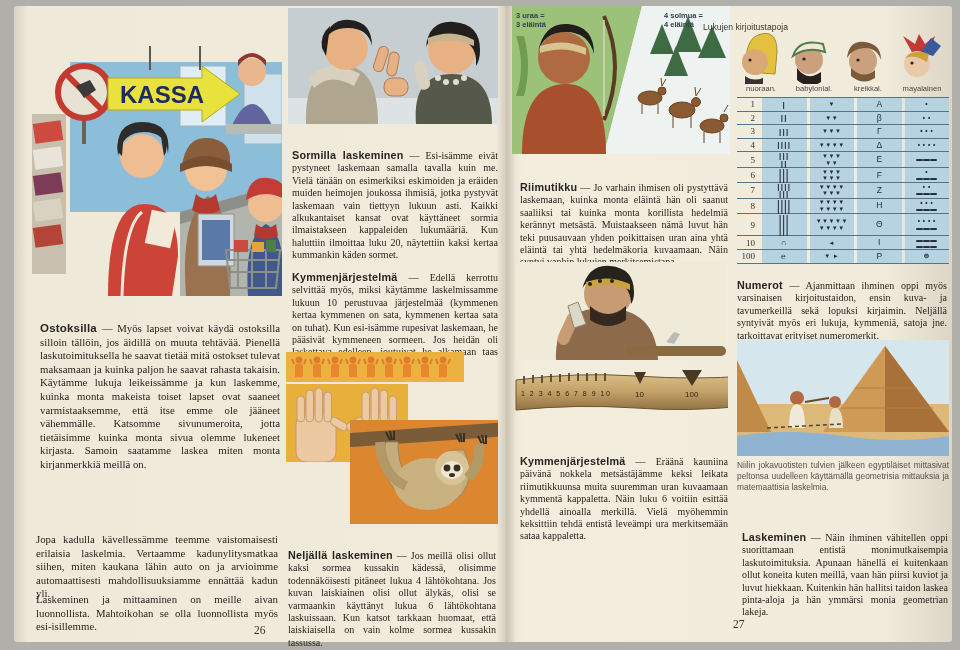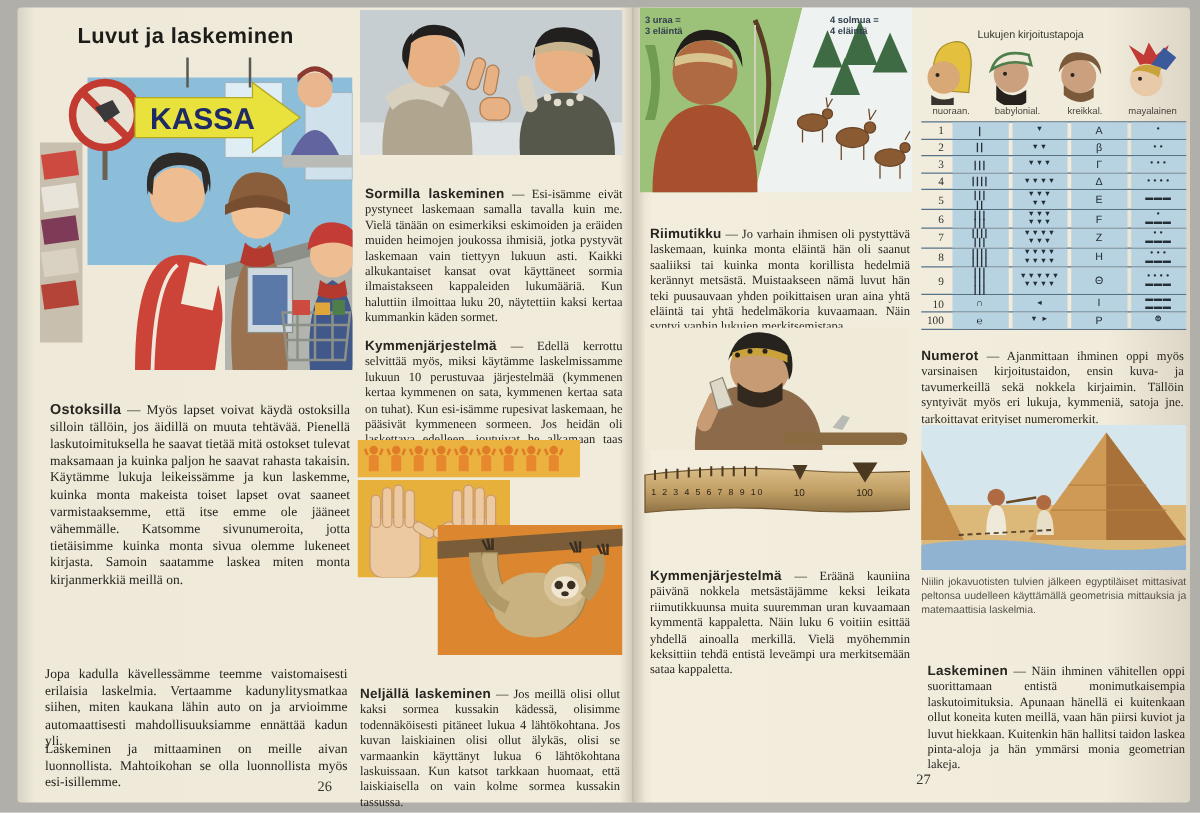--- a/index.html
+++ b/index.html
@@ -17,21 +17,21 @@
   .s11{font-size:10.8px;line-height:1.26;}
   .s10{font-size:10px;line-height:1.24;}
   .h{font-family:"Liberation Sans",sans-serif;font-weight:bold;letter-spacing:.2px;}
   #page-title{position:absolute;left:62px;top:18px;font-size:17.5px;font-weight:bold;color:#1e1c19;
               font-family:"Liberation Sans",sans-serif;letter-spacing:.3px;}
   .pagenum{position:absolute;font-family:"Liberation Serif",serif;font-size:11.5px;color:#33312c;}
   .ill{position:absolute;}
   .img-label{position:absolute;font-size:7.5px;line-height:1.15;color:#31404e;font-weight:bold;}
   .caption{position:absolute;font-size:8.4px;line-height:1.3;color:#56514a;text-align:justify;}
   
-  #writing-title{position:absolute;left:782px;top:22px;font-size:8.6px;color:#3a372f;}
+  #writing-title{position:absolute;left:703px;top:22px;font-size:8.6px;color:#3a372f;}
   .head-label{position:absolute;top:84px;width:52px;text-align:center;font-size:7.6px;color:#4a463e;}
   #number-table{position:absolute;left:737px;top:97px;width:212px;}
   .ntr{display:flex;align-items:center;border-bottom:1px solid #567389;min-height:12.6px;}
   .ntr:first-child{border-top:1px solid #567389;}
   .ntc{white-space:pre-line;text-align:center;color:#232d36;}
   .c-n{width:22px;background:transparent;font-family:"Liberation Serif",serif;font-size:9px;
        text-align:right;padding-right:4px;color:#33312c;box-sizing:border-box;}
   .c-egypt,.c-babylon,.c-greek,.c-maya{flex:1;background:#b7d2e1;align-self:stretch;
        display:flex;align-items:center;justify-content:center;margin-left:3px;}
   .c-egypt{font-size:8px;letter-spacing:1.2px;line-height:.9;font-weight:bold;}
@@ -41,21 +41,20 @@
   svg text{font-family:"Liberation Sans",sans-serif;}
 </style>
 </head>
 <body>
 
 <div id="screen">
   <div id="page-left" class="page"></div>
   <div id="page-right" class="page"></div>
   <div id="spine"></div>
 
-  <div id="page-title">Luvut ja laskeminen</div>
 
   <svg class="ill" style="left:30px;top:44px;" width="252" height="252" viewBox="0 0 252 252">
     <rect x="40" y="18" width="212" height="150" fill="#8cbdd9"></rect>
     <rect x="150" y="22" width="46" height="60" fill="#dfeef5" stroke="#9fb6c2"></rect>
     <rect x="214" y="30" width="38" height="70" fill="#cfe2ec" stroke="#9fb6c2"></rect>
 
     <g>
       <rect x="2" y="70" width="34" height="160" fill="#c8bfae"></rect>
       <rect x="4" y="78" width="28" height="20" fill="#cc4a3f" transform="rotate(-8 18 88)"></rect>
       <rect x="4" y="104" width="28" height="20" fill="#e8e4da" transform="rotate(-8 18 114)"></rect>
@@ -480,21 +479,21 @@
           <div class="ntc c-egypt">℮</div>
           <div class="ntc c-babylon">▼ ►</div>
           <div class="ntc c-greek">Ρ</div>
           <div class="ntc c-maya">⊜</div>
         </div>
       </div>
   </div>
 
   <p class="para s10" style="left:737px;top:258px;width:210px;">
     <span class="h" style="font-size:10.8px">Numerot</span>
-    <span>— Ajanmittaan ihminen oppi myös varsinaisen kirjoitustaidon, ensin kuva- ja tavumerkeillä sekä nokkela kirjaimin. Tällöin syntyivät myös eri lukuja, kymmeniä, satoja jne. tarkoittavat erityiset numeromerkit.</span>
+    <span>— Ajanmittaan ihminen oppi myös varsinaisen kirjoitustaidon, ensin kuva- ja tavumerkeillä sekä lopuksi kirjaimin. Neljällä syntyivät myös eri lukuja, kymmeniä, satoja jne. tarkoittavat erityiset numeromerkit.</span>
   </p>
 
   <svg class="ill" style="left:737px;top:340px;" width="212" height="116" viewBox="0 0 212 116">
     <rect width="212" height="116" fill="#d5e6ec"></rect>
     <rect y="64" width="212" height="52" fill="#dcb979"></rect>
     <g>
       <polygon points="148,6 212,92 86,92" fill="#cf9a55"></polygon>
       <polygon points="148,6 212,92 148,92" fill="#a8713a"></polygon>
       <g stroke="#b3823f" stroke-width="1">
           <line x1="118" y1="48" x2="180" y2="48"></line>

